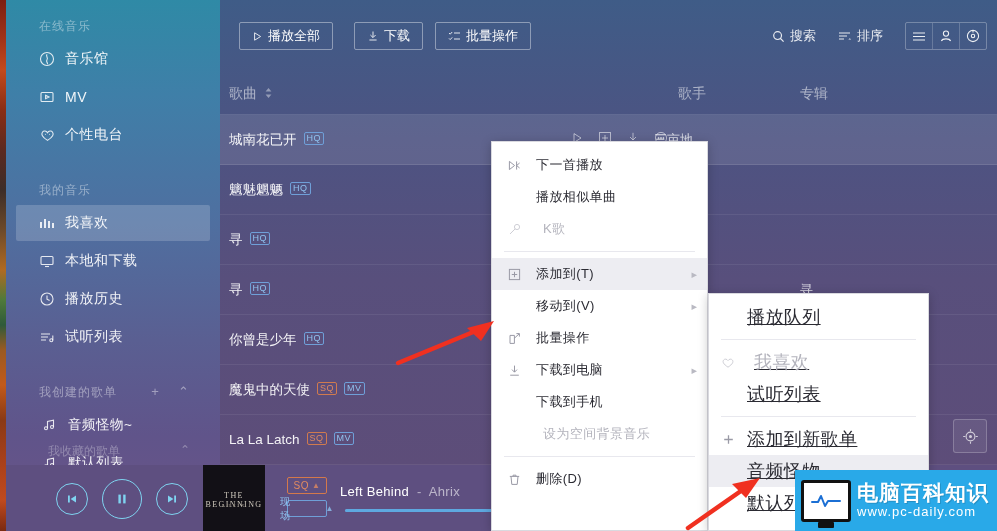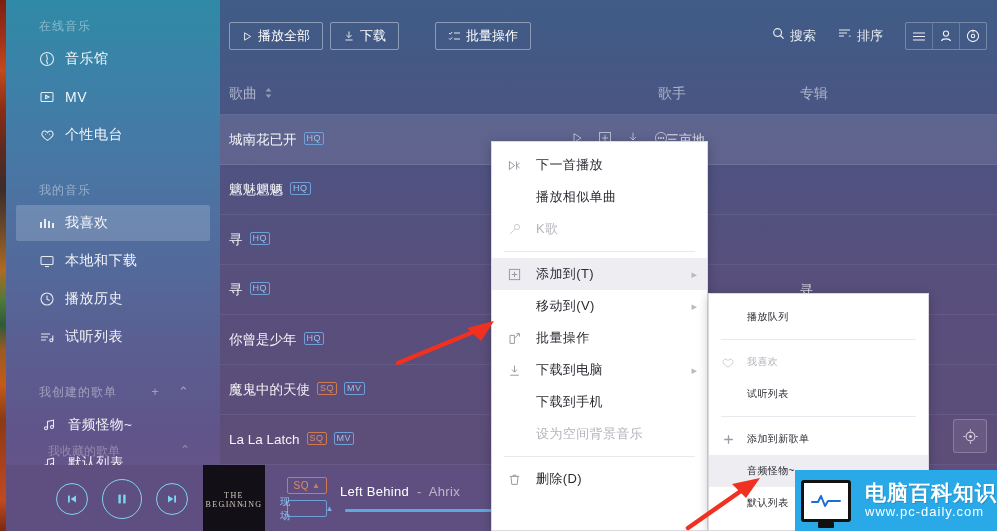--- a/index.html
+++ b/index.html
@@ -60,48 +60,48 @@
     overflow:hidden;
   }
   .toolbar{height:72px;position:relative;}
   .tbtn{
     position:absolute;top:22px;height:28px;box-sizing:border-box;
     border:1px solid rgba(255,255,255,.40);border-radius:2px;
     color:#fff;font-size:13px;display:flex;align-items:center;justify-content:center;
     padding:0 12px;cursor:default;background:transparent;
   }
   .tbtn .gi{margin-right:5px;display:inline-flex;opacity:.85;}
-  .tbtn.b1{left:9px;text-align:right;}
-  .tbtn.b2{left:110px;text-align:center;}
+  .tbtn.b1{left:19px;text-align:right;}
+  .tbtn.b2{left:134px;text-align:center;}
   .tbtn.b3{left:215px;}
   .t-right{position:absolute;right:10px;top:22px;display:flex;align-items:center;}
-  .t-link{color:rgba(255,255,255,.88);font-size:13px;display:flex;margin-right:22px;cursor:default;}
+  .t-link{color:rgba(255,255,255,.88);font-size:13px;display:flex;align-items:center;margin-right:22px;cursor:default;}
   .t-link .gi{margin-right:5px;display:inline-flex;}
   .winbtns{display:flex;border:1px solid rgba(255,255,255,.28);border-radius:2px;overflow:hidden;}
   .winbtns .wb{width:26px;height:26px;display:flex;align-items:center;justify-content:center;color:rgba(255,255,255,.9);border-right:1px solid rgba(255,255,255,.20);}
   .winbtns .wb:last-child{border-right:none;}
 
   .colhead{
     height:42px;border-bottom:1px solid rgba(255,255,255,.13);
     position:relative;color:rgba(255,255,255,.55);font-size:14px;
   }
   .colhead .ch{position:absolute;top:13px;display:flex;align-items:center;}
   .ch-song{left:9px;}
   .ch-song .sortic{margin-left:7px;opacity:.75;}
-  .ch-artist{left:438px;}
+  .ch-artist{left:458px;}
   .ch-album{left:580px;}
 
   .rows{position:relative;}
   .row{
     height:49px;position:relative;border-bottom:1px solid rgba(255,255,255,.07);
     display:flex;align-items:center;
   }
   .row.sel{background:rgba(255,255,255,.10);border-bottom:1px solid rgba(255,255,255,.10);}
   .row .title{position:absolute;left:9px;color:rgba(255,255,255,.93);font-size:13.5px;display:flex;align-items:center;}
-  .row .artist{position:absolute;left:446px;color:rgba(255,255,255,.78);font-size:13px;}
+  .row .artist{position:absolute;left:434px;color:rgba(255,255,255,.78);font-size:13px;}
   .row .album{position:absolute;left:580px;color:rgba(255,255,255,.78);font-size:13px;}
   .badge{
     display:inline-block;margin-left:7px;font-size:9px;line-height:11px;
     padding:0 2px;border-radius:2px;border:1px solid;letter-spacing:.5px;
     transform:translateY(-1px);font-family:"Liberation Sans",sans-serif;
   }
   .badge.hq{color:#8fc2ef;border-color:#6f9fd8;}
   .badge.sq{color:#e08a60;border-color:#d07a4e;}
   .badge.mv{color:#8fc2ef;border-color:#6f9fd8;}
   .row-actions{position:absolute;left:350px;display:flex;gap:14px;color:rgba(255,255,255,.55);}
@@ -115,33 +115,33 @@
     background:#fff;border:1px solid #d9d9df;
     box-shadow:0 2px 10px rgba(0,0,0,.22);
     z-index:50;font-size:13px;color:#2b2b33;
     padding:7px 0 0 0;box-sizing:border-box;
     height:390px;overflow:hidden;
   }
   .mi{height:32px;display:flex;align-items:center;padding:0 10px 0 0;cursor:default;position:relative;}
   .mi .mic{width:44px;flex:0 0 44px;display:flex;align-items:center;justify-content:center;color:#9a9aa6;}
   .mi .mtx{flex:1;letter-spacing:.4px;}
   .mi .marr{color:#b9b9c2;font-size:11px;}
-  .mi.dis .mtx{color:#b4b4bd;}
+  .mi.dis .mtx{color:#b4b4bd;margin-left:7px;}
   .mi.dis .mic{color:#cfcfd6;}
   .mi.hl{background:#ededf2;}
   .msep{height:1px;background:#e8e8ee;margin:6px 12px 6px 12px;}
 
   
   .submenu{
     position:absolute;left:708px;top:293px;width:221px;
     background:#fff;border:1px solid #d9d9df;
     box-shadow:0 2px 10px rgba(0,0,0,.22);
-    z-index:55;font-size:10px;color:#2b2b33;
+    z-index:55;font-size:18px;color:#2b2b33;
     padding:7px 0 11px 0;box-sizing:border-box;
-    height:238px;overflow:hidden;
+    height:238px;overflow:hidden;text-decoration:underline;
   }
   .submenu .mi .mic{width:38px;flex:0 0 38px;}
 
   
   .player{
     position:absolute;left:0;bottom:0;width:997px;height:66px;
     background:#5e4f80;z-index:40;
   }
   .pcontrols{position:absolute;left:56px;top:14px;display:flex;gap:14px;align-items:center;}
   .pbtn{border:1.6px solid #7fd4f0;border-radius:50%;display:flex;align-items:center;justify-content:center;color:#7fd4f0;}
@@ -173,21 +173,21 @@
   .wm{
     position:absolute;right:0;bottom:0;width:202px;height:61px;
     background:#29a9e8;z-index:80;display:flex;align-items:center;
   }
   .wm .wmico{
     width:44px;height:36px;margin-left:6px;border:3px solid #111;border-radius:3px;
     background:#fff;position:relative;display:flex;align-items:center;justify-content:center;
   }
   .wm .wmico .wave{width:30px;height:14px;}
   .wm .wmico:after{content:"";position:absolute;left:50%;transform:translateX(-50%);bottom:-9px;width:16px;height:6px;background:#111;border-radius:1px;}
-  .wm .wmtxt{margin-left:14px;color:#fff;}
+  .wm .wmtxt{margin-left:6px;color:#fff;}
   .wm .wmtxt .l1{font-size:21px;font-weight:bold;letter-spacing:1px;line-height:22px;text-shadow:1px 1px 0 rgba(0,0,0,.15);}
   .wm .wmtxt .l2{font-size:13px;letter-spacing:1px;line-height:16px;}
 </style>
 </head>
 <body>
 
 <div id="app">
 
   <div class="edge-strip"></div>
 

